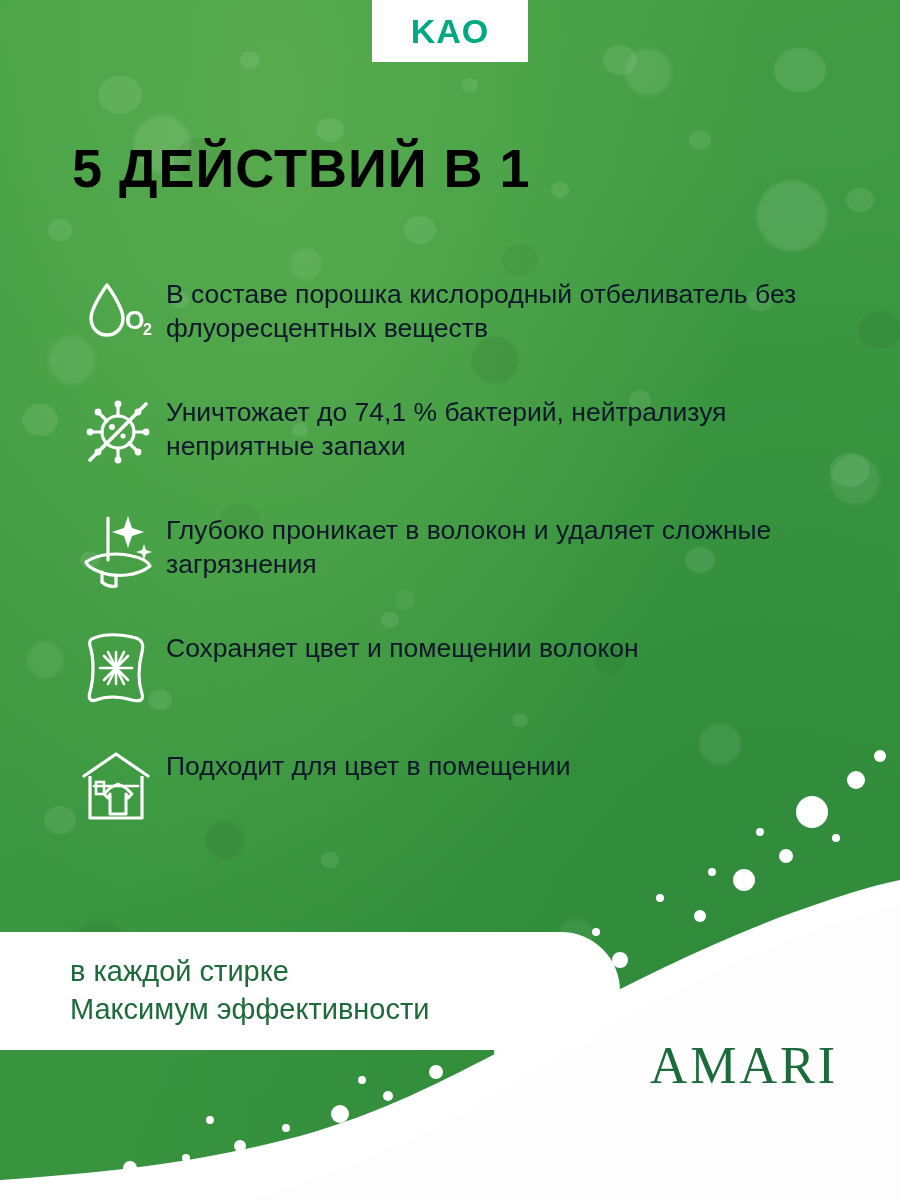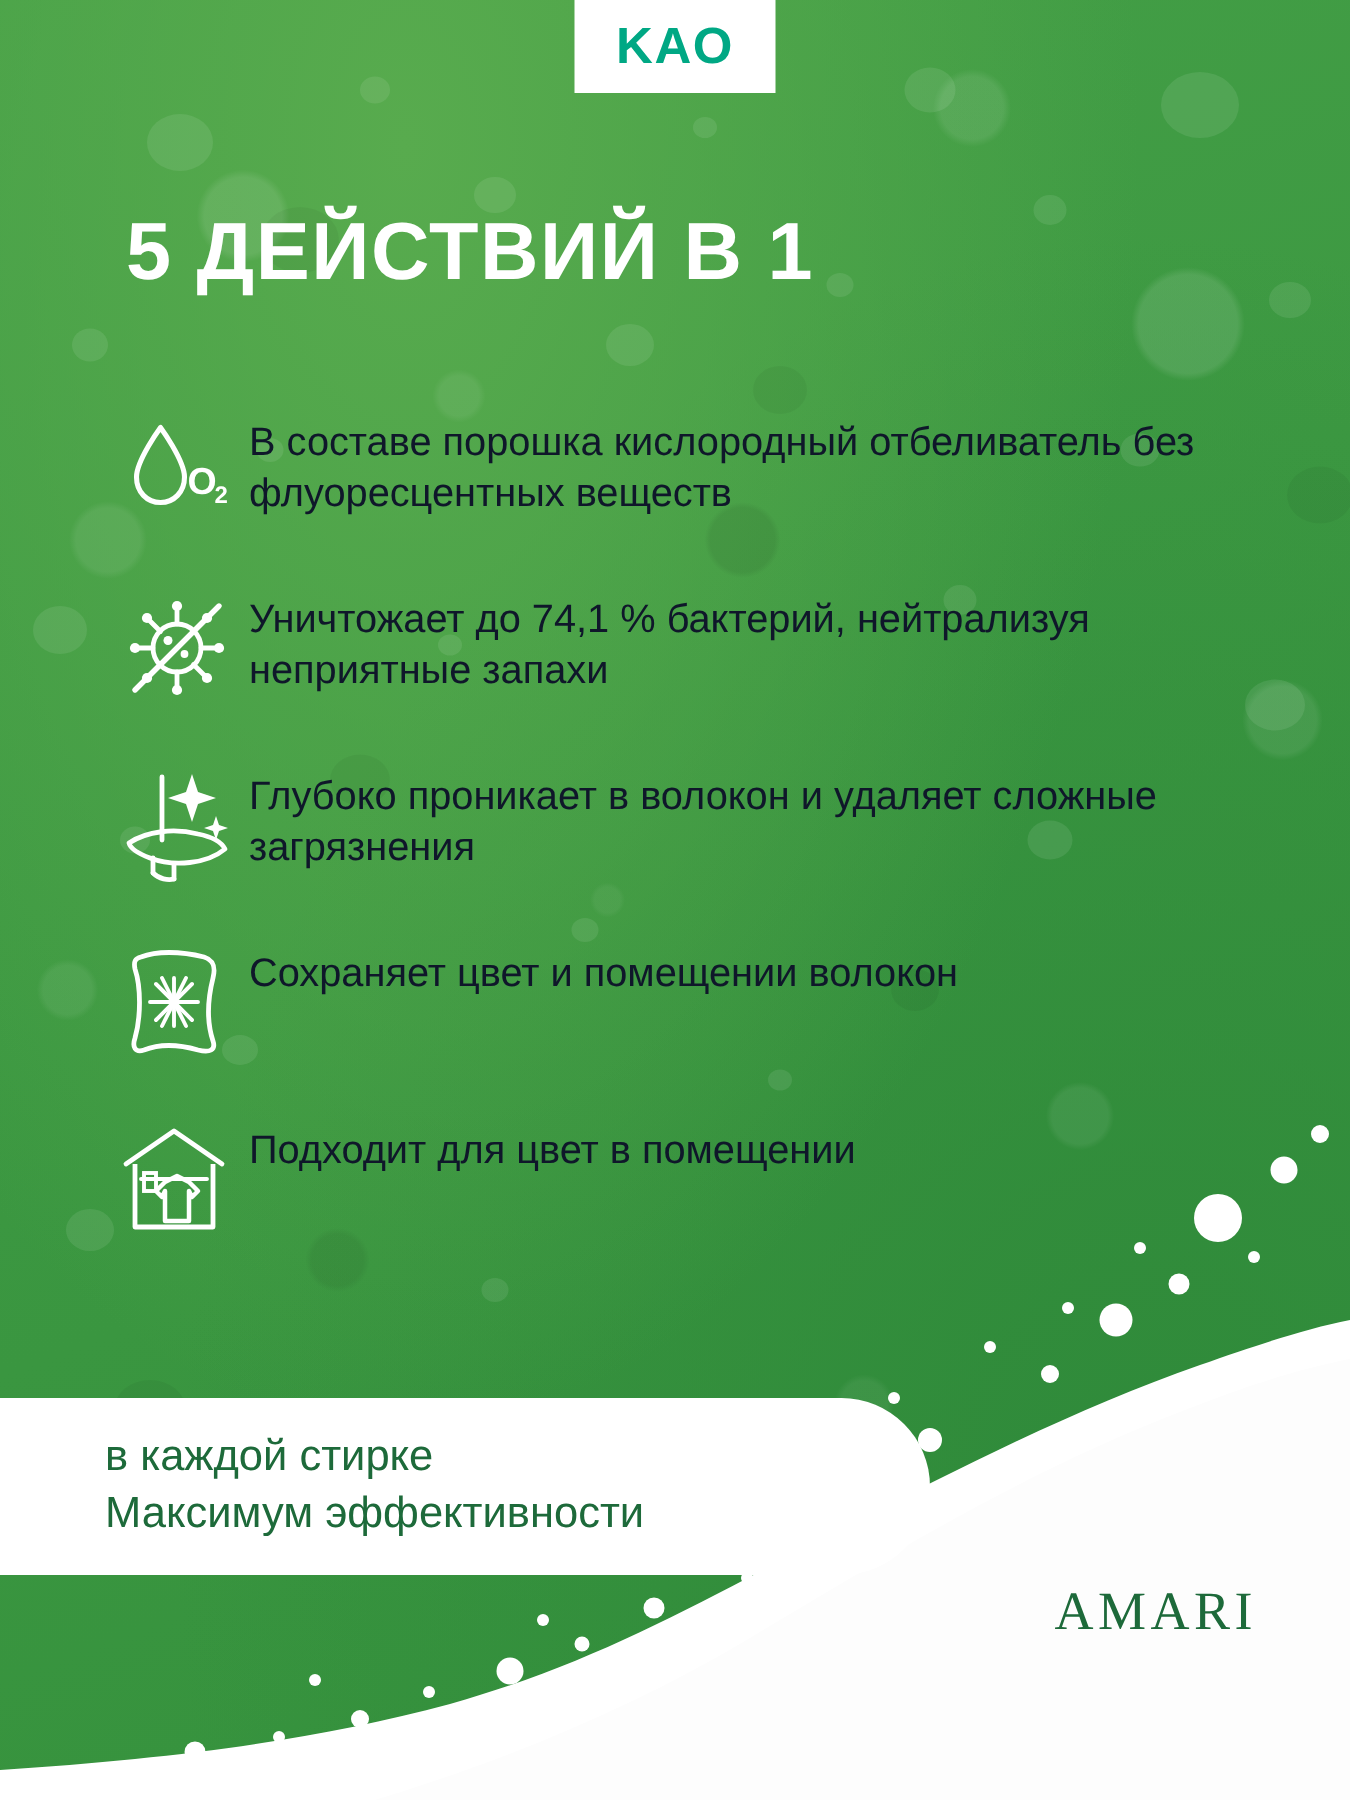--- a/index.html
+++ b/index.html
@@ -52,46 +52,45 @@
     bottom: 0;
     height: 620px;
     pointer-events: none;
   }
   
   .kao-logo {
     position: absolute;
     top: 0;
     left: 50%;
     transform: translateX(-50%);
-    width: 134px;
+    width: 156px;
     height: 62px;
     background: #ffffff;
     display: flex;
     align-items: center;
     justify-content: center;
   }
   .kao-logo .kao-text {
     color: #00a884;
     font-size: 34px;
     font-weight: bold;
     letter-spacing: 1px;
     font-family: "Liberation Sans", sans-serif;
   }
   
   .headline {
     position: absolute;
     top: 140px;
     left: 72px;
-    color: #ffffff;
+    color: #000000;
     font-size: 54px;
     font-weight: bold;
     letter-spacing: 1px;
     line-height: 1.05;
     white-space: nowrap;
-    margin-left: 12px;
   }
   
   .benefits {
     position: absolute;
     top: 272px;
     left: 70px;
     width: 790px;
   }
   .benefit {
     display: flex;
@@ -131,21 +130,21 @@
     font-size: 29px;
     line-height: 1.3;
   }
   
   .amari {
     position: absolute;
     right: 62px;
     bottom: 105px;
     color: #1d6a3a;
     font-family: "Liberation Serif", serif;
-    font-size: 36px;
+    font-size: 52px;
     letter-spacing: 3px;
   }
 </style>
 </head>
 <body>
 
 <div class="poster">
 
   <div class="bg"></div>
 

